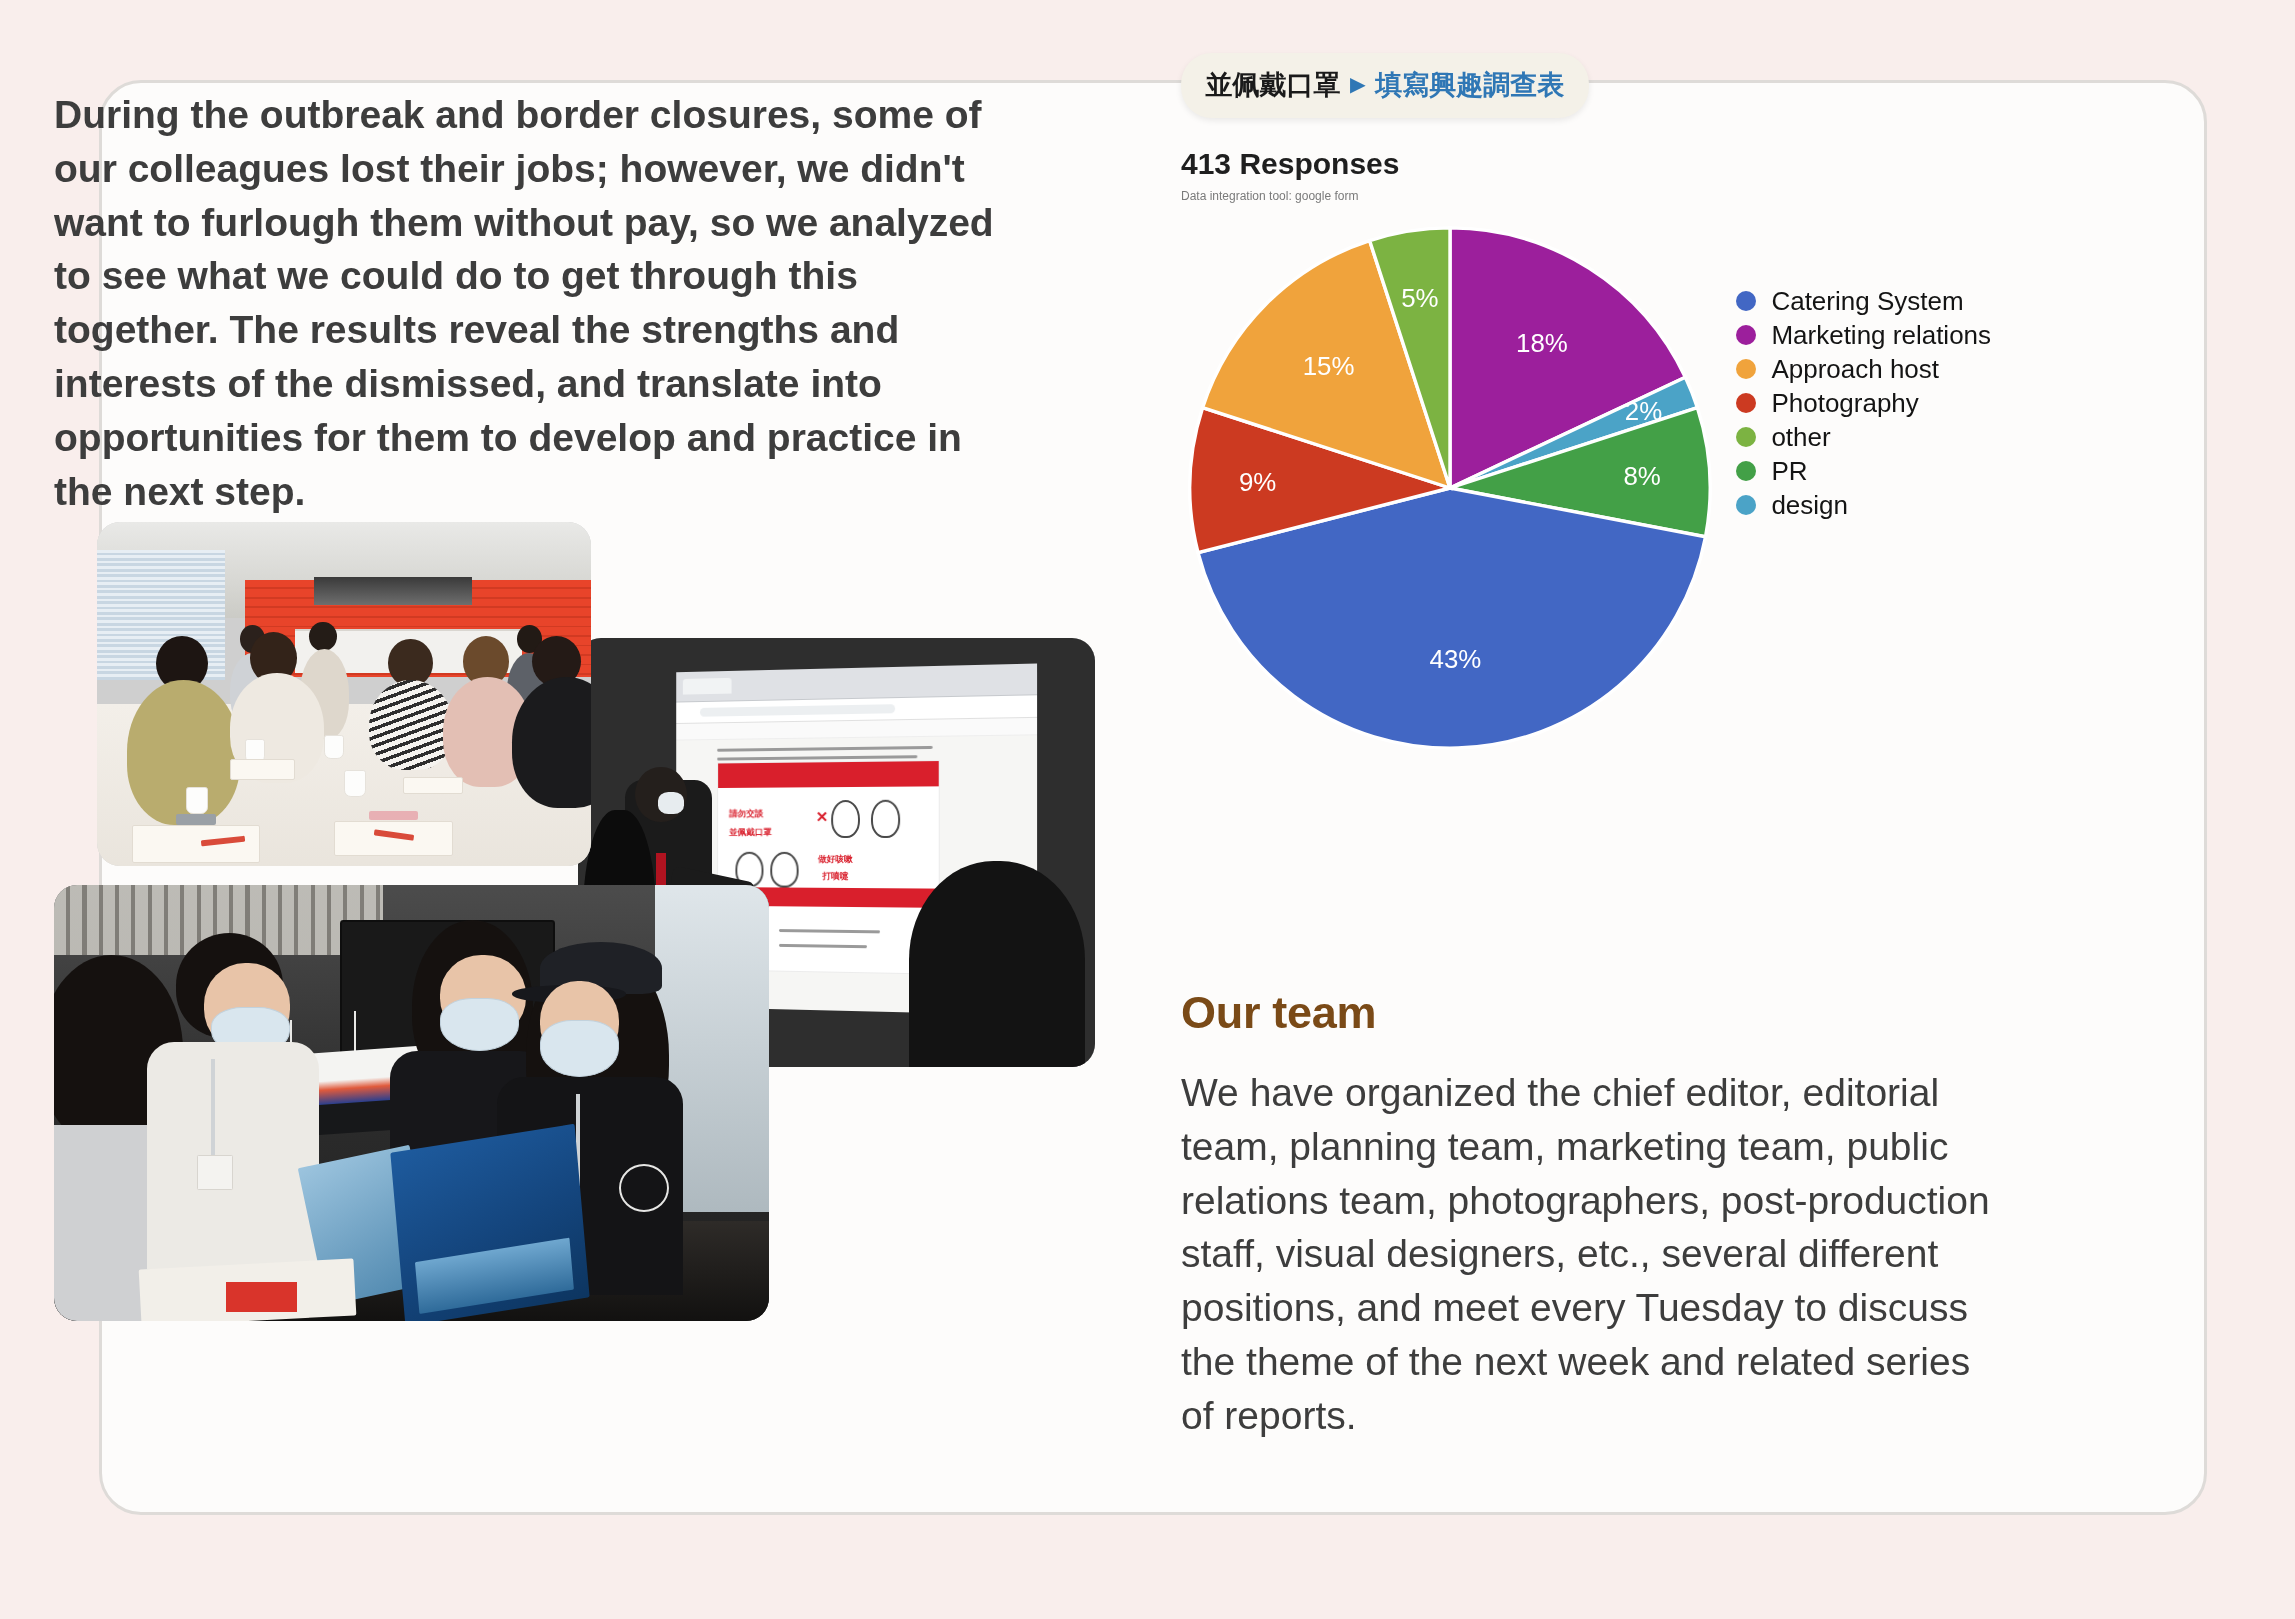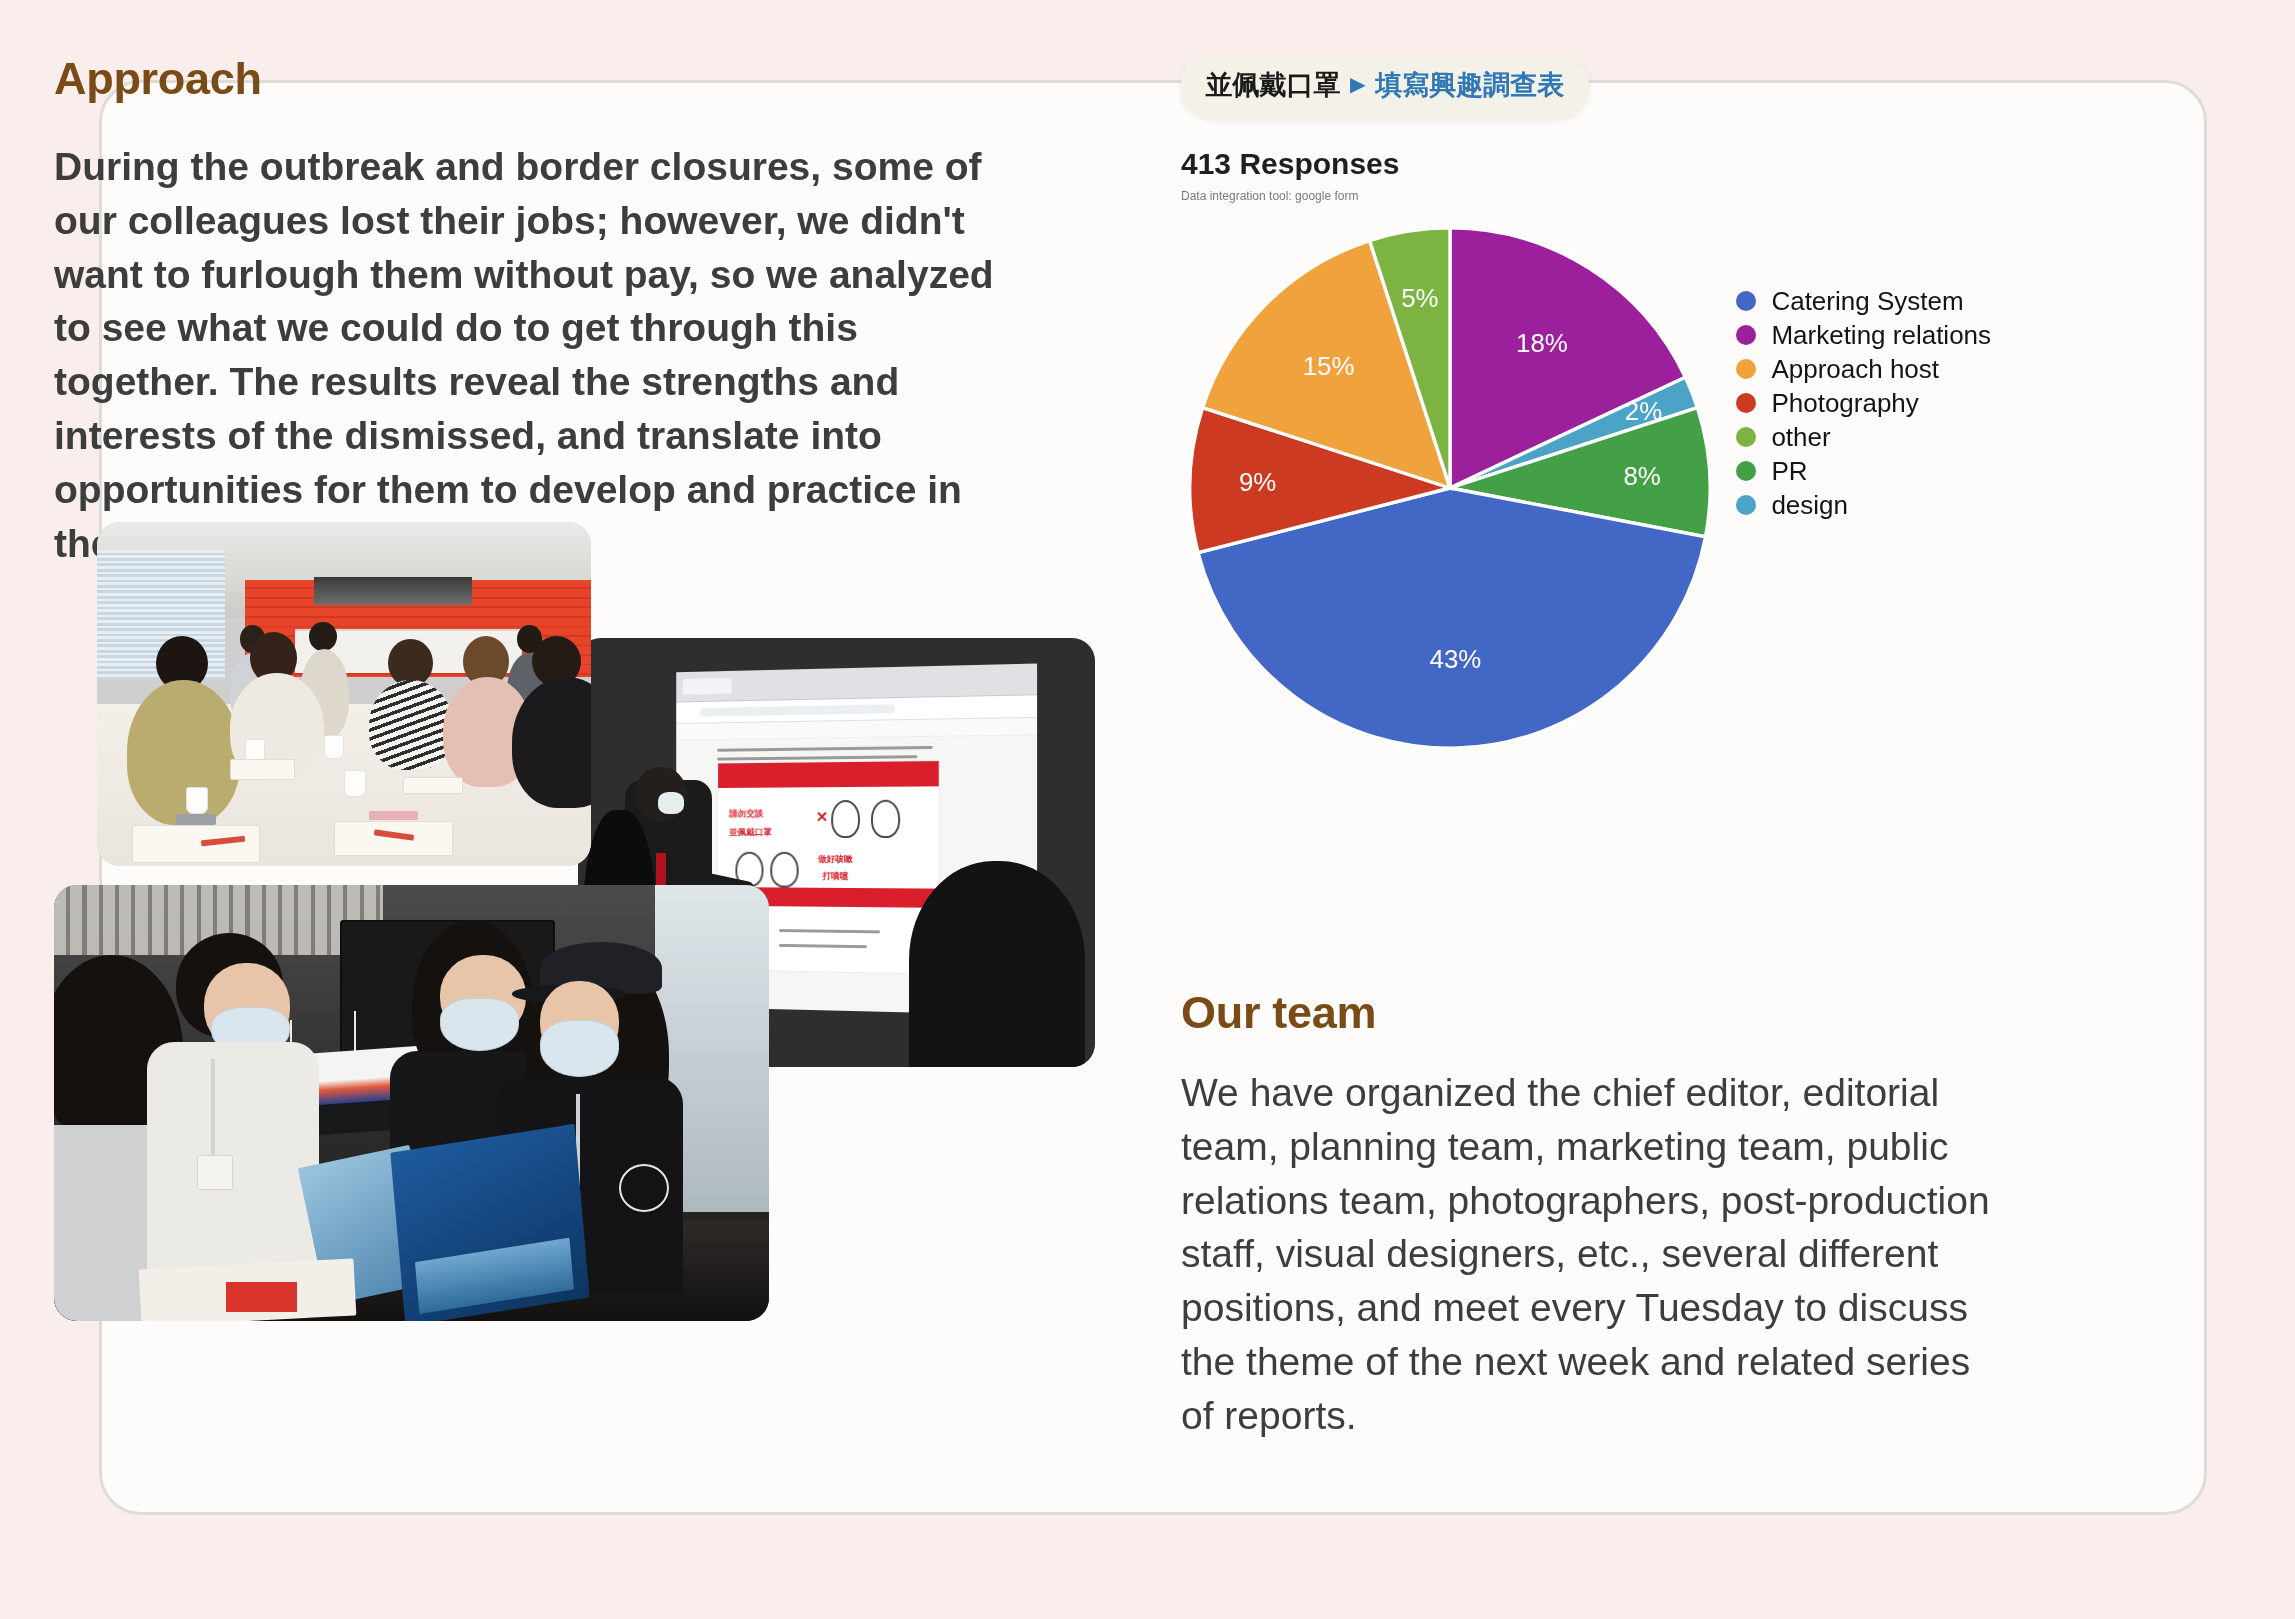--- a/index.html
+++ b/index.html
@@ -255,21 +255,20 @@
   }
   #team-body { margin-top: 27px; width: 810px; }
 </style>
 </head>
 <body>
 
 <div id="slide">
   <div id="card"></div>
 
   <div id="left-col">
-    <div class="section-heading">Approach</div>
     <div id="approach-body" class="body-copy">During the outbreak and border closures, some of our colleagues lost their jobs; however, we didn't want to furlough them without pay, so we analyzed to see what we could do to get through this together. The results reveal the strengths and interests of the dismissed, and translate into opportunities for them to develop and practice in the next step.</div>
   </div>
 
   <div id="collage">
 
     <div class="photo" id="photo-1">
       <div class="ph-inner">
         <div id="p1-ceiling"></div>
         <div id="p1-blinds"></div>
         <div id="p1-redwall"></div>

